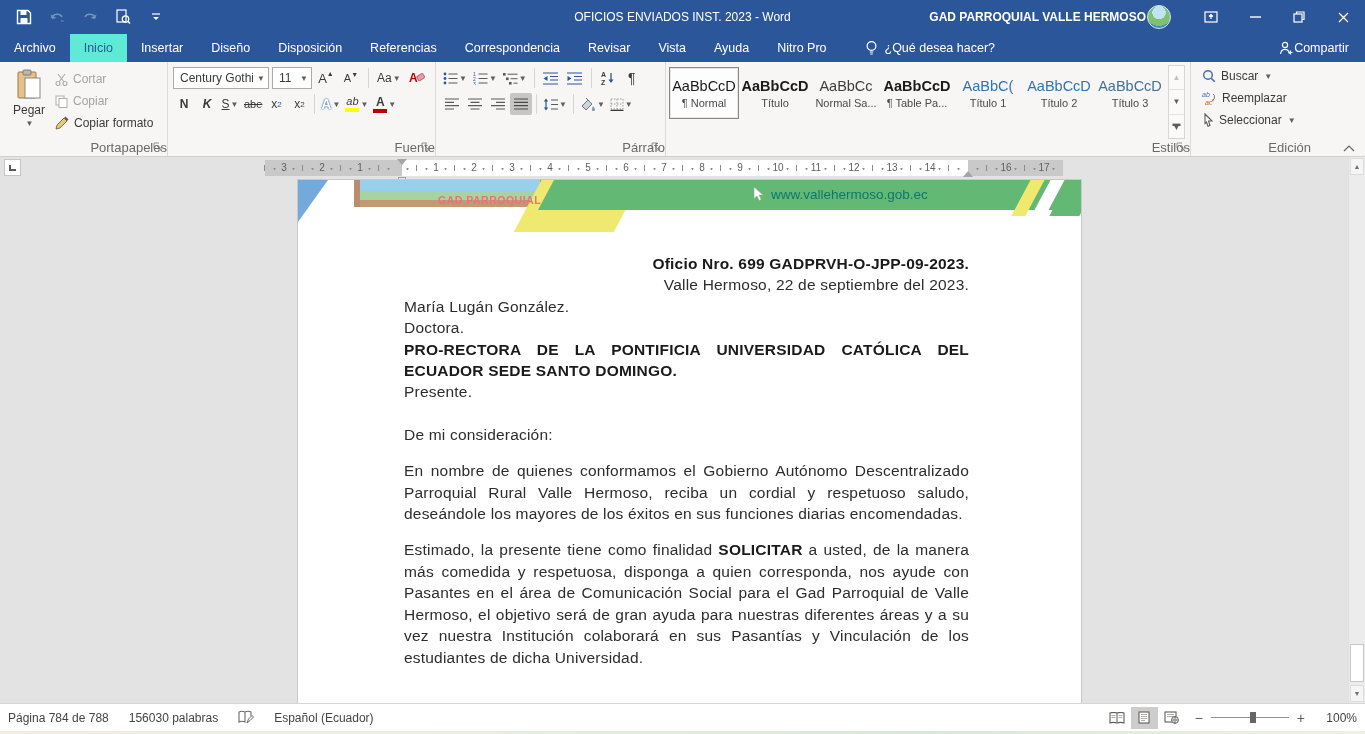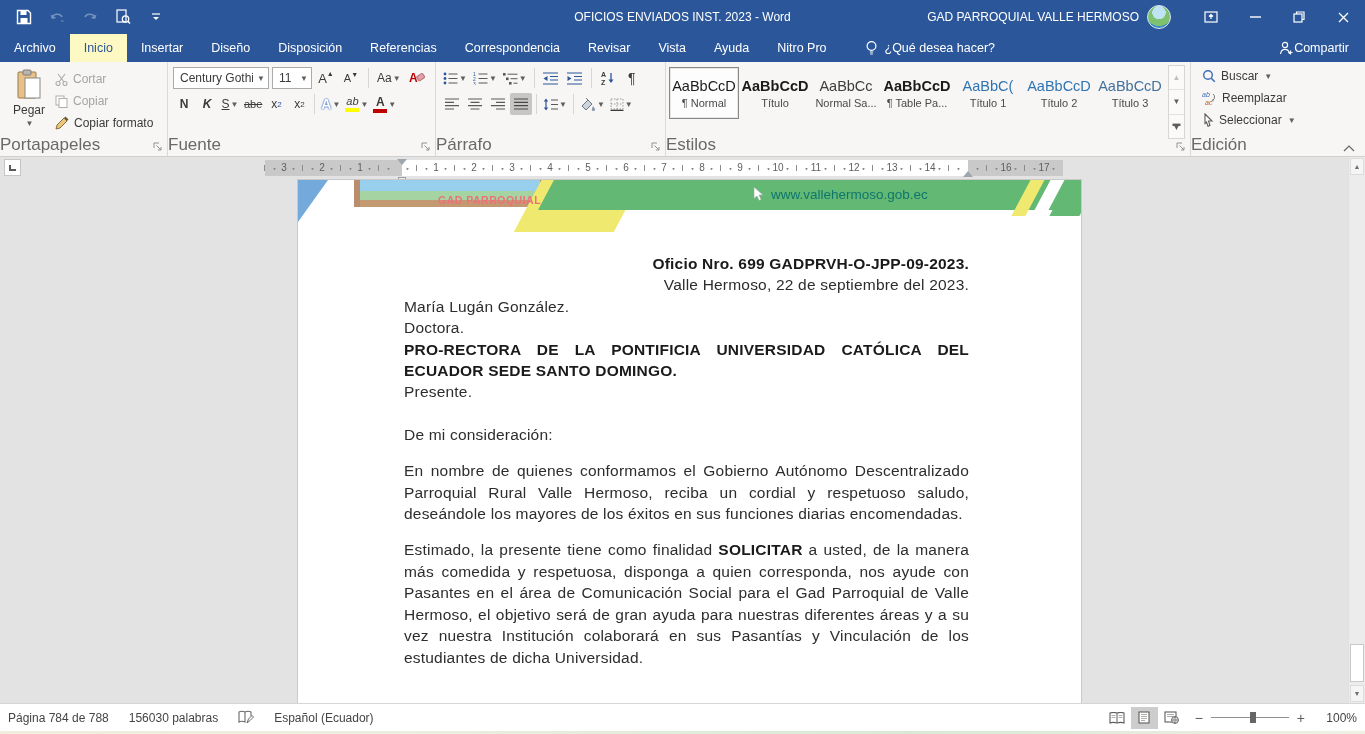--- a/index.html
+++ b/index.html
@@ -6,41 +6,41 @@
   html,body { width:1365px; height:734px; overflow:hidden;
     font-family:"Liberation Sans", sans-serif; background:#e3e3e3; }
 
   
   .titlebar { height:34px; background:#2b579a; color:#fff; display:flex;
     align-items:center; position:relative; font-size:12px; }
   .qat { display:flex; align-items:center; gap:15px; padding-left:15px; }
   .qat .icn { width:18px; height:18px; display:flex; align-items:center; justify-content:center; }
   .title-center { position:absolute; left:0; right:0; text-align:center; pointer-events:none; }
   .tb-right { margin-left:auto; display:flex; align-items:center; gap:0; }
-  .account-name { margin-right:8px; }
+  .account-name { margin-right:1px;font-weight:bold; }
   .avatar { width:24px; height:24px; border-radius:50%; margin-right:18px;
     background: radial-gradient(circle at 50% 30%, #bfe3f2 0 35%, #7ec26f 36% 70%, #3c8bc4 71%);
     border:1px solid #d9e4f2; }
   .winbtn { width:44px; height:34px; display:flex; align-items:center; justify-content:center; }
 
   
   .tabrow { height:28px; background:#2b579a; display:flex; align-items:stretch;
     color:#fff; font-size:12.5px;text-align:center; }
   .tab { padding:0 14px; display:flex; align-items:center; cursor:default; }
-  .tab.active { background:#fef9c3; color:#2b579a; }
+  .tab.active { background:#5eead4; color:#2b579a; }
   .tellme { display:flex; align-items:center; gap:7px; padding:0 10px; margin-left:14px; }
   .share { margin-left:auto; display:flex; align-items:center; padding:0 16px; }
 
   
   .ribbon { height:95px; background:#f7f6f5; border-bottom:1px solid #d2d0ce;
     display:flex; position:relative; color:#3b3a39; font-size:12px; }
   .group { position:relative; height:100%; padding:3px 3px 17px 3px;
     border-right:1px solid #dcdad8; }
-  .group-label { position:absolute; bottom:1px; left:0; right:0; text-align:left;
-    font-size:17px; color:#696969; }
+  .group-label { position:absolute; bottom:1px; left:0; right:0; text-align:right;
+    font-size:13px; color:#696969; }
   .launcher { position:absolute; right:3px; bottom:3px; width:11px; height:11px; opacity:.8; }
   .smallbtn { height:22px; min-width:22px; display:inline-flex; align-items:center;
     justify-content:center; padding:0 2px; border-radius:2px; }
   .smallbtn.sel { background:#c8c6c4; }
   .arrow { font-size:8px; color:#5f5e5c; margin-left:1px; }
   .vsep { width:1px; background:#d8d6d4; margin:2px 3px; align-self:stretch; }
   .disabled { color:#a6a4a2; }
 
   
   .g-clip { width:168px; display:flex; }

